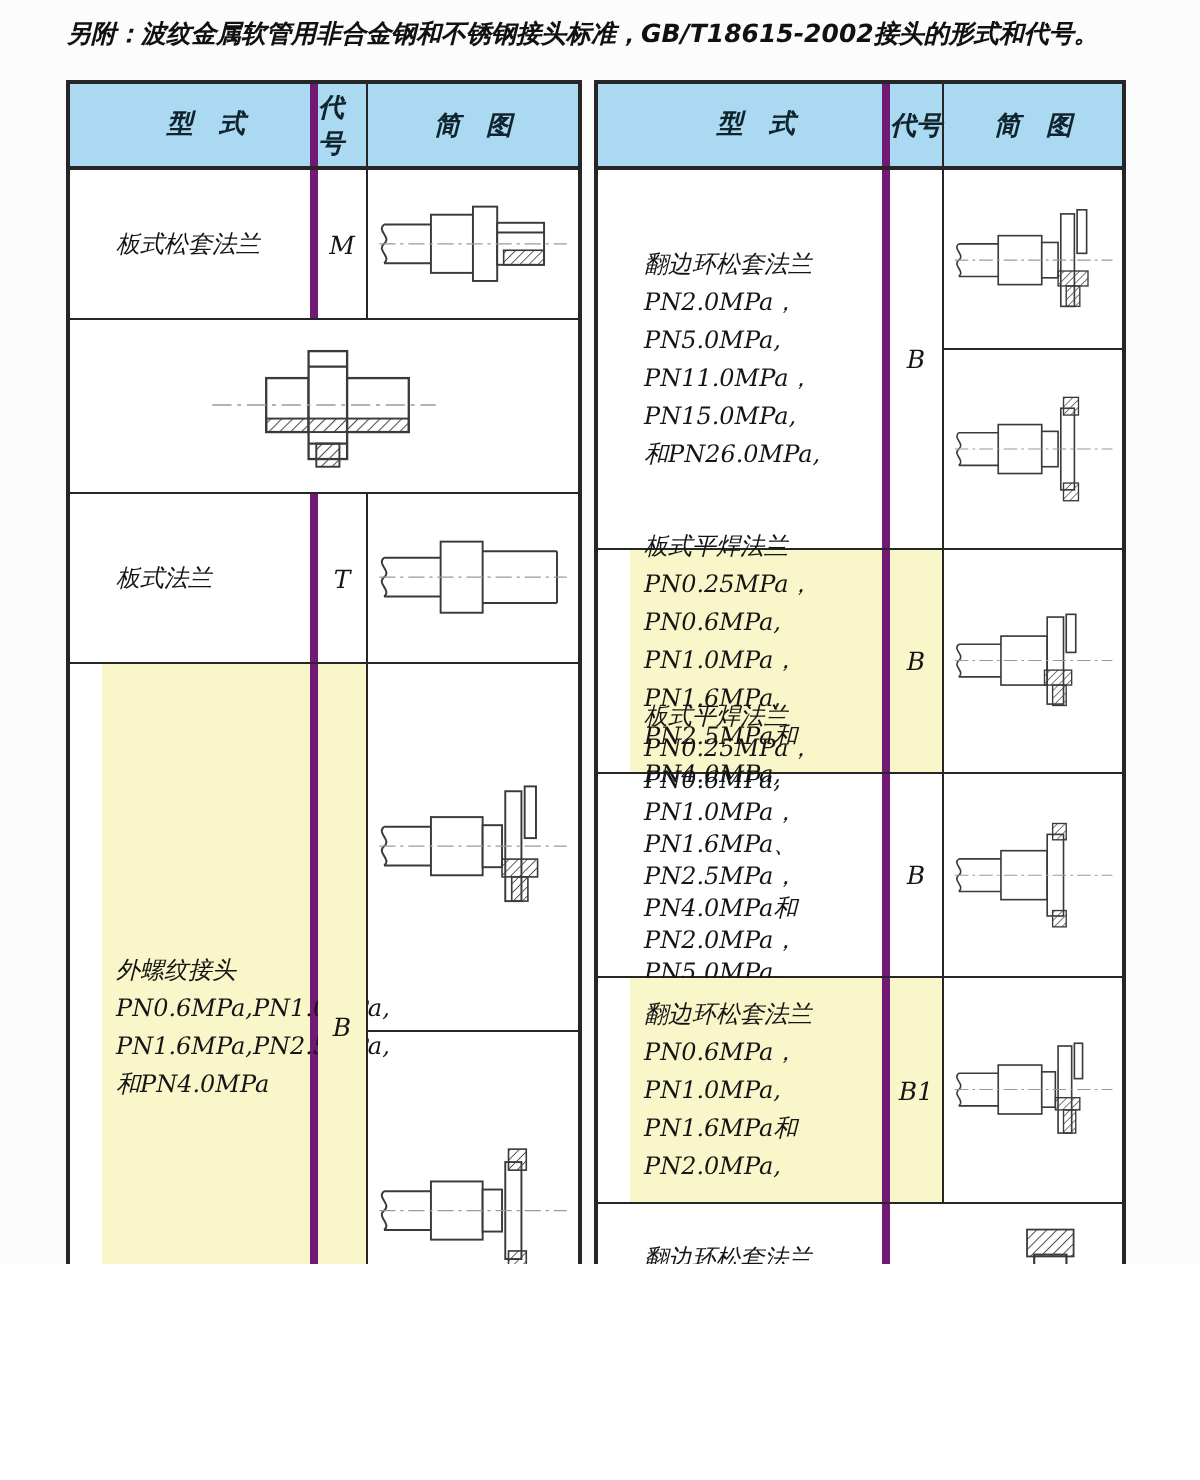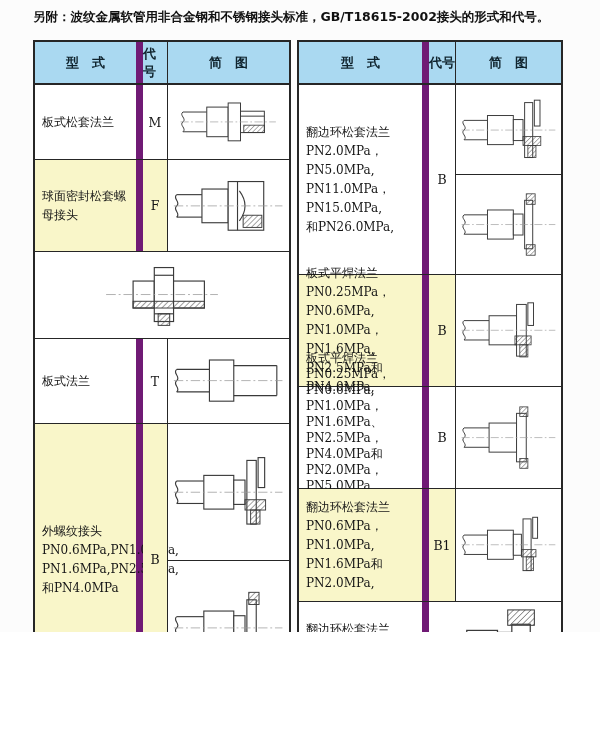--- a/index.html
+++ b/index.html
@@ -1,30 +1,30 @@
 <!DOCTYPE html>
 <html><head>
 <meta charset="utf-8">
 <style>
   html,body{margin:0;padding:0;}
   #page{position:relative;width:600px;height:632px;background:#fcfcfc;overflow:hidden;
-        font-family:"DejaVu Sans","Liberation Sans",sans-serif;}
+        font-family:"DejaVu Sans","Liberation Sans",sans-serif;font-style:italic;}
   .title{position:absolute;left:33px;top:9px;width:560px;font-size:12.5px;font-weight:bold;
          color:#111;white-space:nowrap;}
   .tbl{position:absolute;top:40px;display:flex;flex-direction:column;
        border:2px solid #262626;background:#fff;box-sizing:border-box;}
   #left-table{left:33px;width:258px;height:657px;}
   #right-table{left:297px;width:266px;height:657px;}
   .row{display:flex;flex-shrink:0;border-bottom:1px solid #262626;box-sizing:border-box;min-height:0;}
   .row:last-child{border-bottom:none;flex:1;}
   .row.hdr{background:#aad9f1;border-bottom:2px solid #262626;}
   .cell{box-sizing:border-box;min-width:0;min-height:0;}
-  .ct{border-right:7px solid #701a75;display:flex;align-items:center;
+  .ct{border-right:4px solid #701a75;display:flex;align-items:center;
       padding:4px 4px 4px 7px;white-space:pre-line;
-      font-family:"DejaVu Serif","Liberation Serif",serif;font-size:12px;line-height:19px;color:#151515;}
+      font-family:"DejaVu Serif","Liberation Serif",serif;font-size:12px;line-height:19px;color:#151515;margin-left:16px;}
   .cc{border-right:1px solid #262626;display:flex;align-items:center;justify-content:center;
       font-family:"DejaVu Serif","Liberation Serif",serif;font-size:12.5px;color:#151515;}
   .cd{flex:1;display:flex;flex-direction:column;}
   #left-table .ct{width:108px;}
   #left-table .cc{width:25px;}
   #right-table .ct{width:130px;}
   #right-table .cc{width:27px;}
   .hc{justify-content:center;padding:0;font-family:"DejaVu Sans","Liberation Sans",sans-serif;
       font-weight:bold;font-size:13px;color:#10242e;}
   .hl{background:#f9f6c9;}
@@ -70,41 +70,20 @@
                 <rect x="75" y="27" width="29" height="26" stroke="#3a3a3a" stroke-width="1.2" fill="#fff"></rect>
                 <line x1="75" y1="33" x2="104" y2="33" stroke="#3a3a3a" stroke-width="1.2" fill="none"></line>
                 <rect x="79" y="44" width="25" height="9" fill="url(#hch)" stroke="#3a3a3a" stroke-width="1"></rect>
                 <line x1="2" y1="40" x2="118" y2="40" stroke="#9a9a9a" stroke-width="0.8" stroke-dasharray="10 3 2 3"></line>
               </svg>
             </div>
           </div>
       </div>
     </div>
 
-    <div class="row" style="height:92px">
-      <div class="cell ct hl">球面密封松套螺母接头</div>
-      <div class="cell cc hl">F</div>
-      <div class="cell cd">
-        <div class="dhalf">
-            <div class="dwrap">
-              <svg viewBox="0 0 120 80" preserveAspectRatio="xMidYMid meet" xmlns="http://www.w3.org/2000/svg">
-                <line x1="5" y1="28" x2="32" y2="28" stroke="#3a3a3a" stroke-width="1.2" fill="none"></line>
-                <line x1="5" y1="52" x2="32" y2="52" stroke="#3a3a3a" stroke-width="1.2" fill="none"></line>
-                <path d="M 5 28 c -5 4 5 8 0 12 c -5 4 5 8 0 12" stroke="#3a3a3a" stroke-width="1.2" fill="none"></path>
-                <rect x="32" y="22" width="28" height="36" stroke="#3a3a3a" stroke-width="1.2" fill="#fff"></rect>
-                <rect x="60" y="14" width="38" height="52" stroke="#3a3a3a" stroke-width="1.2" fill="#fff"></rect>
-                <line x1="70" y1="14" x2="70" y2="66" stroke="#3a3a3a" stroke-width="1.2" fill="none"></line>
-                <path d="M 72 24 q 12 16 0 32" stroke="#3a3a3a" stroke-width="1.2" fill="none"></path>
-                <rect x="76" y="50" width="20" height="13" fill="url(#hch)" stroke="#3a3a3a" stroke-width="1"></rect>
-                <line x1="2" y1="40" x2="118" y2="40" stroke="#9a9a9a" stroke-width="0.8" stroke-dasharray="10 3 2 3"></line>
-              </svg>
-            </div>
-          </div>
-      </div>
-    </div>
 
     <div class="row" style="height:87px">
       <div class="cell cd">
         <div class="dhalf">
             <div class="dwrap">
               <svg viewBox="0 0 120 80" preserveAspectRatio="xMidYMid meet" xmlns="http://www.w3.org/2000/svg">
                 <rect x="30" y="26" width="22" height="28" stroke="#3a3a3a" stroke-width="1.2" fill="#fff"></rect>
                 <rect x="52" y="12" width="20" height="56" stroke="#3a3a3a" stroke-width="1.2" fill="#fff"></rect>
                 <rect x="72" y="26" width="32" height="28" stroke="#3a3a3a" stroke-width="1.2" fill="#fff"></rect>
                 <line x1="52" y1="20" x2="72" y2="20" stroke="#3a3a3a" stroke-width="1.2" fill="none"></line>

